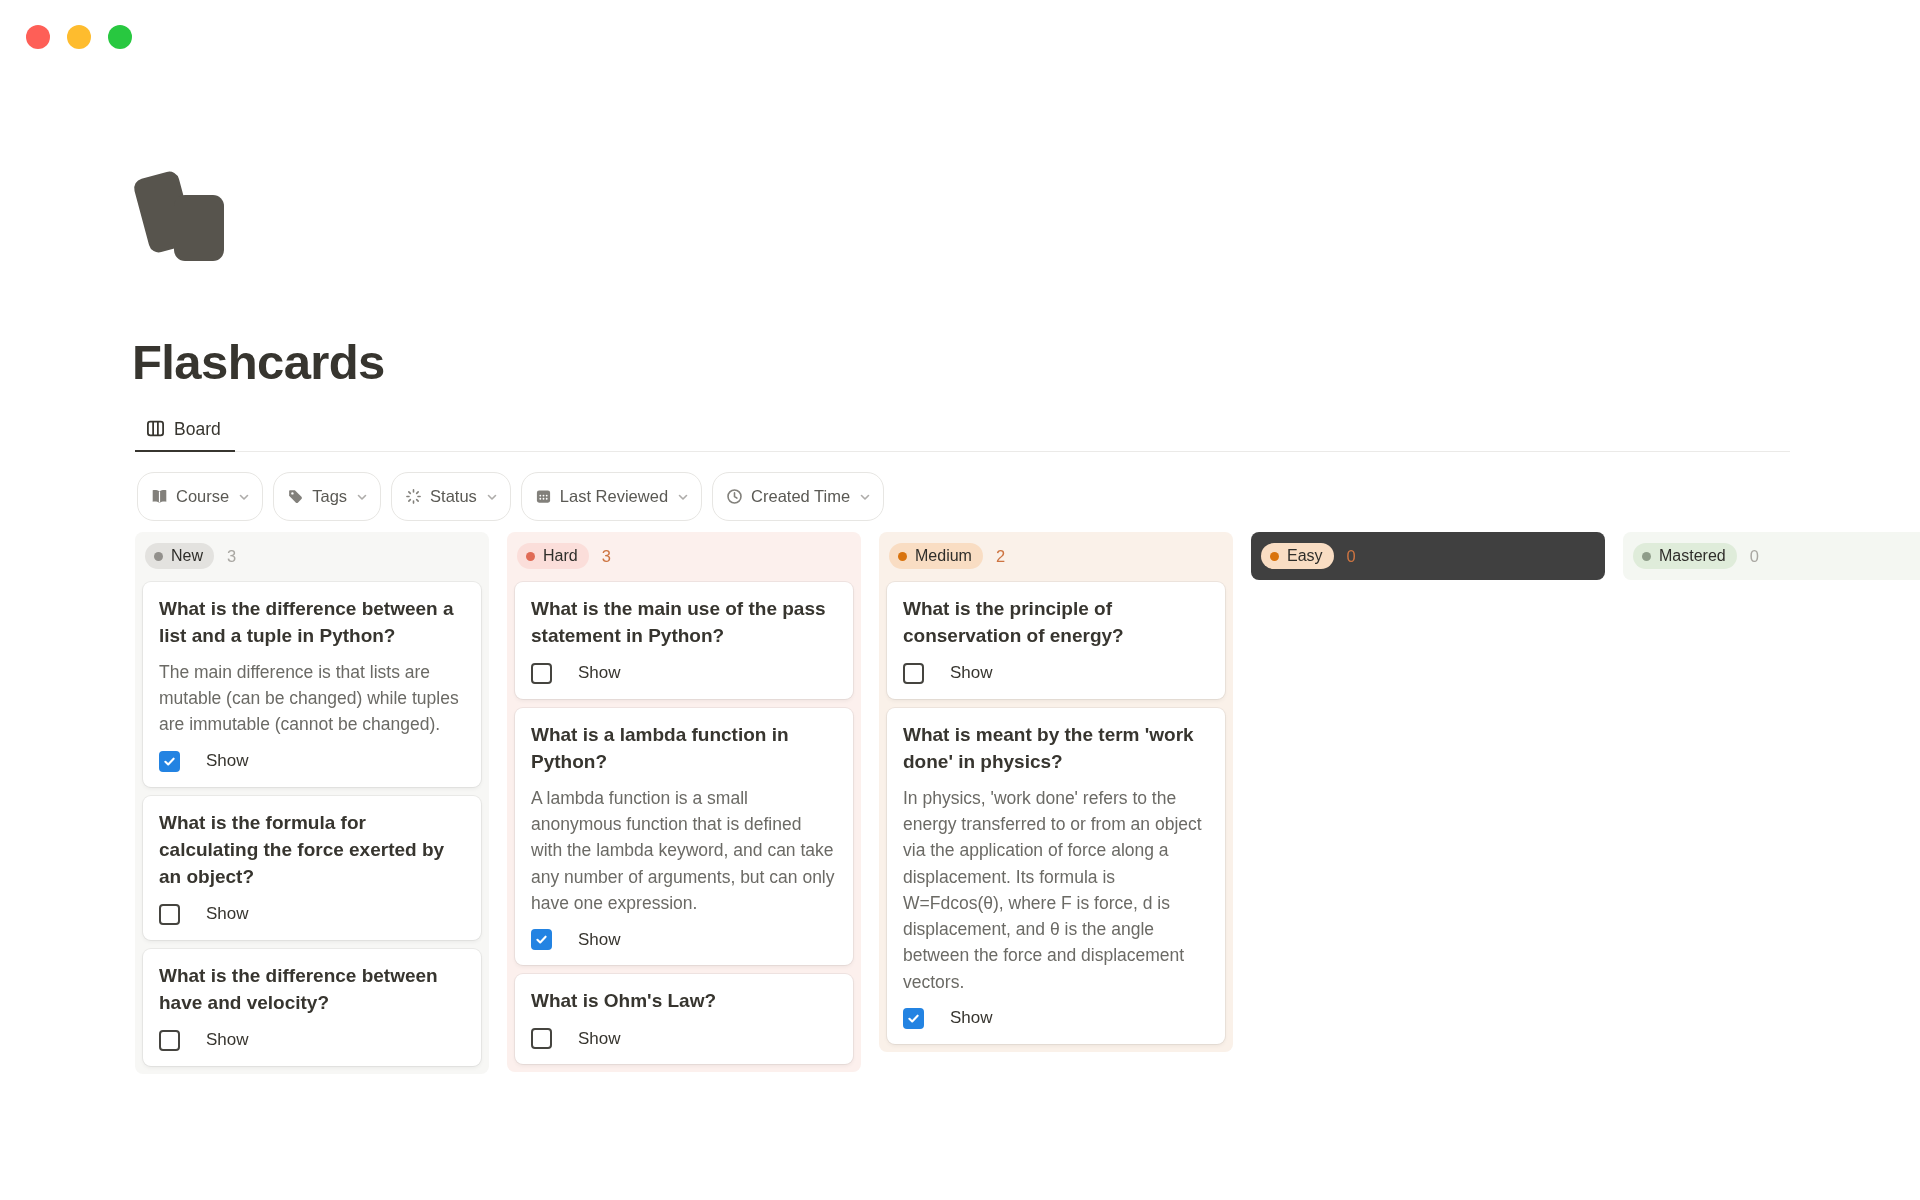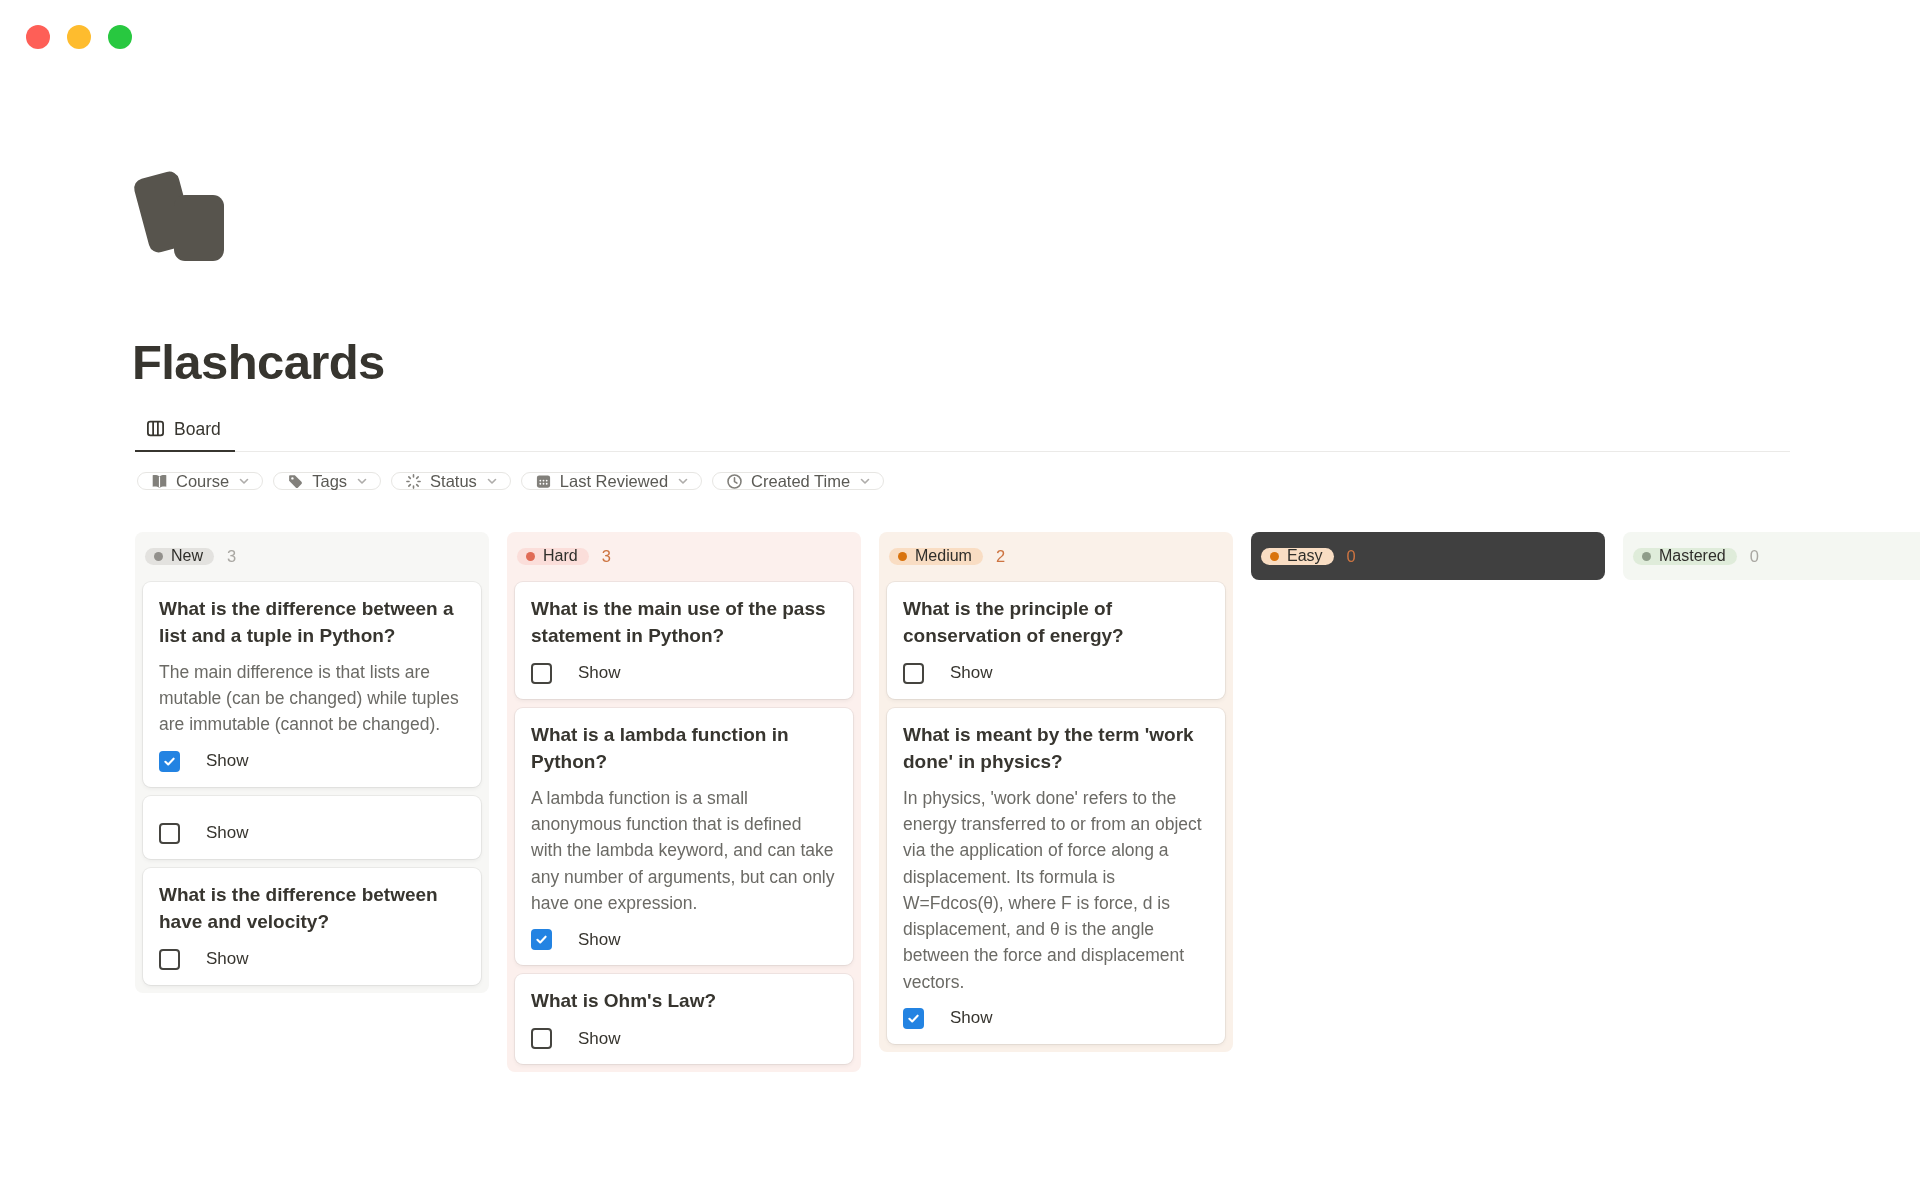--- a/index.html
+++ b/index.html
@@ -22,32 +22,32 @@
 
   
   .tabbar { position:absolute; left:135px; top:417px; width:1655px; border-bottom:1px solid #ebeae8; }
   .tab { display:inline-flex; gap:9px; padding:2px 14px 10px 11px;
     margin-bottom:-1px; border-bottom:2.5px solid #37352f; font-size:17.5px; font-weight:500;
     color:#37352f; cursor:pointer; }
   .tab svg { display:block; }
 
   
   .filters { position:absolute; left:137px; top:472px; display:flex; gap:10px; }
-  .chip { height:18px; display:inline-flex; align-items:center; gap:8px; padding:0 12px 0 13px;
+  .chip { height:49px; display:inline-flex; align-items:center; gap:8px; padding:0 12px 0 13px;
     border:1px solid #e7e6e3; border-radius:17px; background:#fff; font-size:16.5px;
     color:#5a5954; cursor:pointer; white-space:nowrap; }
   .chip svg { display:block; flex:0 0 auto; }
   .chev { margin-left:1px; }
 
   
   .board { position:absolute; left:135px; top:532px; width:1785px; height:640px;
     display:flex; gap:18px; align-items:flex-start; overflow:hidden; }
   .column { flex:0 0 354px; width:354px; border-radius:8px; padding:8px; }
   .col-header { display:flex; align-items:center; height:28px; margin:2px 2px 12px 2px; }
-  .pill { display:inline-flex; align-items:center; gap:8px; height:17px; padding:0 11px 0 9px;
+  .pill { display:inline-flex; align-items:center; gap:8px; height:26px; padding:0 11px 0 9px;
     border-radius:13px; font-size:16px; font-weight:500; color:#2f2e2a; cursor:pointer; }
   .pill .dot { width:9px; height:9px; border-radius:50%; }
   .count { margin-left:13px; font-size:16.5px; }
 
   .card { background:#ffffff; border-radius:8px; padding:14px 16px 15px;
     margin-bottom:9px; cursor:pointer;
     box-shadow:0 0 0 1px rgba(15,15,15,0.055), 0 2px 4px rgba(15,15,15,0.055); }
   .card:last-child { margin-bottom:0; }
   .q { font-size:19px; font-weight:600; color:#37352f; line-height:1.42; }
   .a { font-size:17.5px; color:#6b6a65; line-height:1.5; margin-top:9px; }
@@ -195,20 +195,21 @@
         <span class="cb checked">
           <svg width="13" height="13" viewBox="0 0 12 12" fill="none">
               <path d="M2.2 6.2 L4.8 8.8 L9.8 3.4" stroke="#ffffff" stroke-width="1.9" stroke-linecap="round" stroke-linejoin="round"></path>
             </svg>
         </span>
         <span>Show</span>
       </div>
     </div>
 
     <div class="card">
+      <div class="q">What is the formula for calculating the force exerted by an object?</div>
       <div class="show-row">
         <span class="cb unchecked"></span>
         <span>Show</span>
       </div>
     </div>
 
     <div class="card">
       <div class="q">What is the difference between have and velocity?</div>
       <div class="show-row">
         <span class="cb unchecked"></span>

